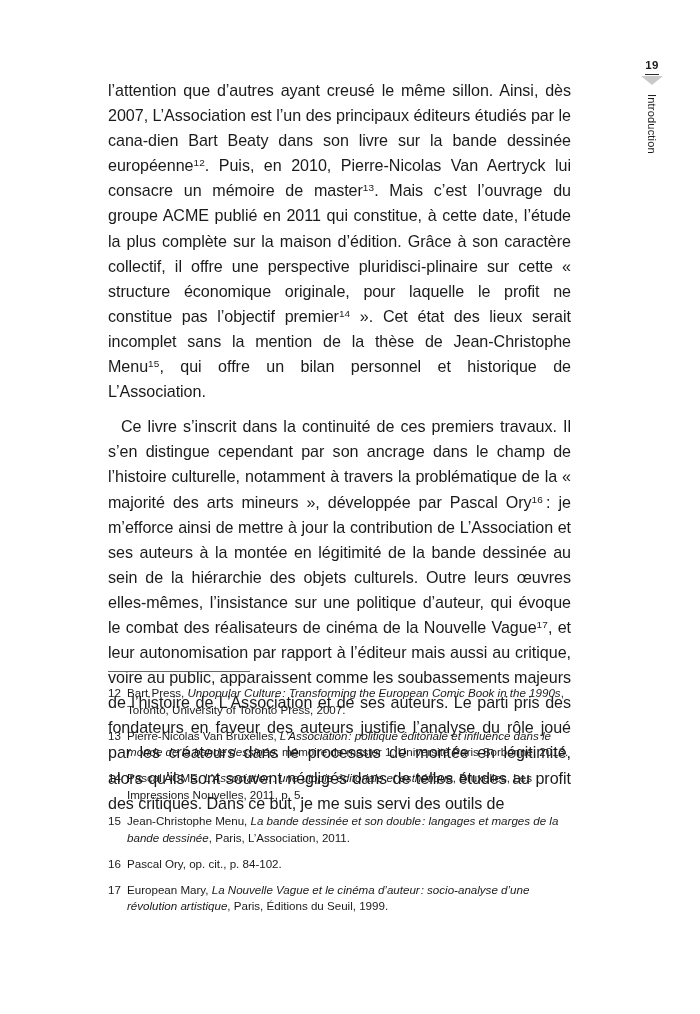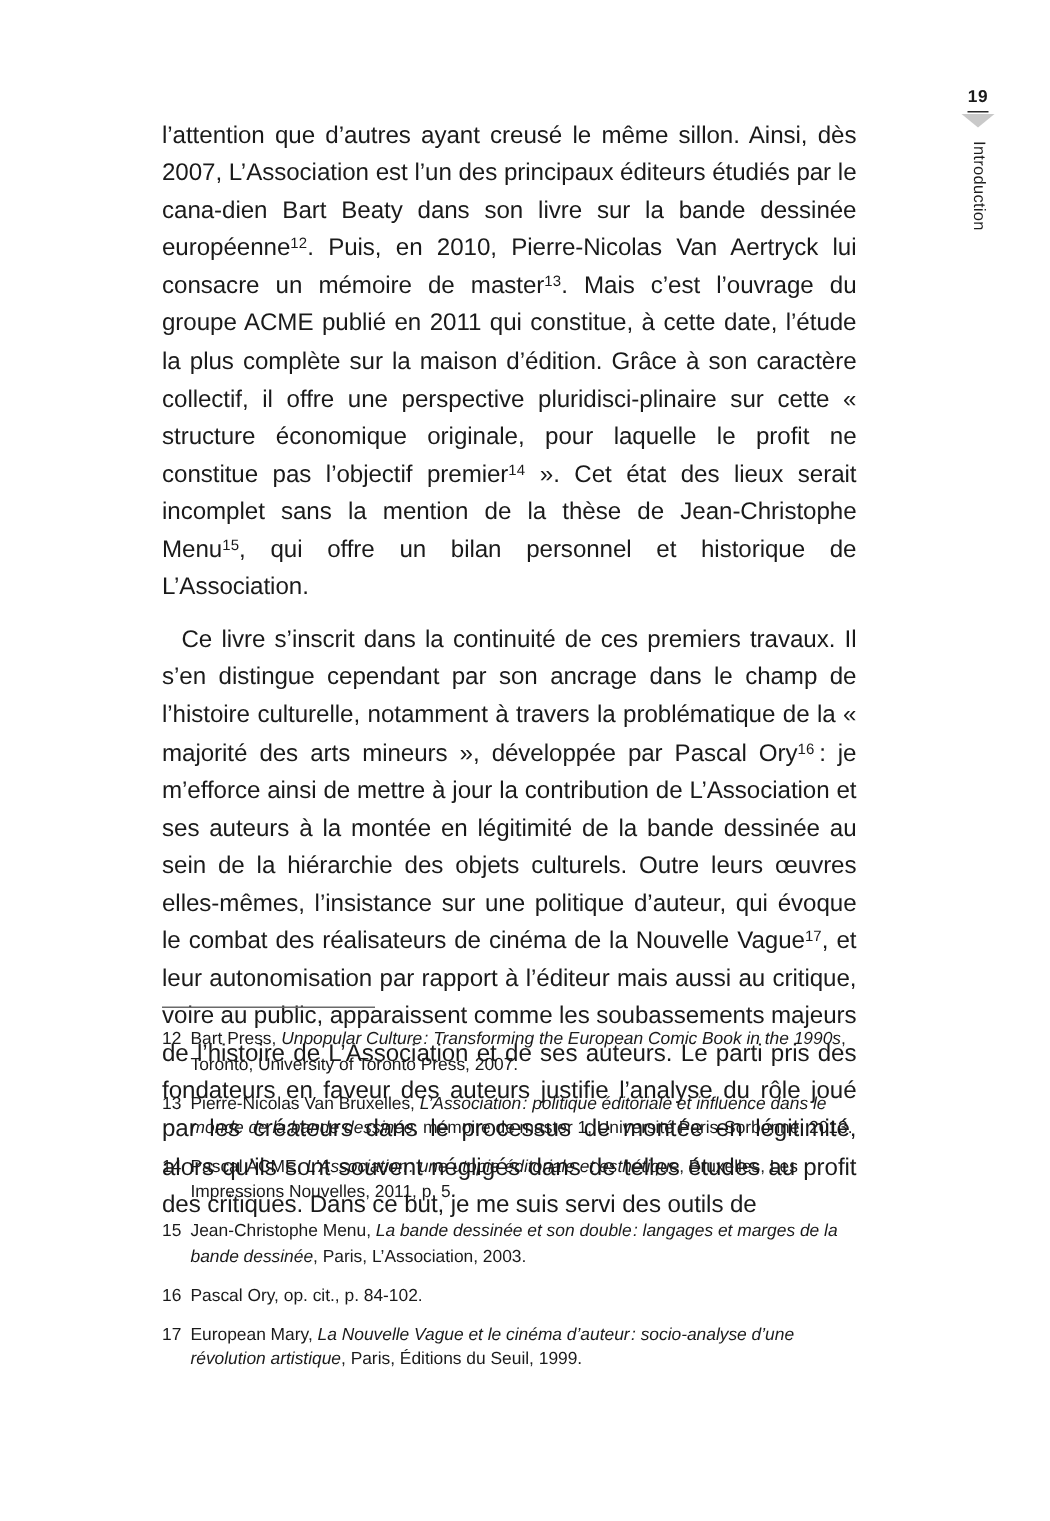--- a/index.html
+++ b/index.html
@@ -157,21 +157,21 @@
     <div class="note">
       <span class="note-num">13</span>
       <span><span>Pierre-Nicolas Van Bruxelles, </span><i>L’Association : politique éditoriale et influence dans le monde de la bande dessinée</i><span>, mémoire de master 1, Université Paris-Sorbonne, 2013.</span></span>
     </div>
     <div class="note">
       <span class="note-num">14</span>
       <span><span>Pascal ACME, </span><i>L’Association : une utopie éditoriale et esthétique</i><span>, Bruxelles, Les Impressions Nouvelles, 2011, p. 5.</span></span>
     </div>
     <div class="note">
       <span class="note-num">15</span>
-      <span><span>Jean-Christophe Menu, </span><i>La bande dessinée et son double : langages et marges de la bande dessinée</i><span>, Paris, L’Association, 2003.</span></span>
+      <span><span>Jean-Christophe Menu, </span><i>La bande dessinée et son double : langages et marges de la bande dessinée</i><span>, Paris, L’Association, 2011.</span></span>
     </div>
     <div class="note">
       <span class="note-num">16</span>
       <span><span>Pascal Ory, op. cit., p. 84-102.</span></span>
     </div>
     <div class="note">
       <span class="note-num">17</span>
       <span><span>European Mary, </span><i>La Nouvelle Vague et le cinéma d’auteur : socio-analyse d’une révolution artistique</i><span>, Paris, Éditions du Seuil, 1999.</span></span>
     </div>
   </div>

